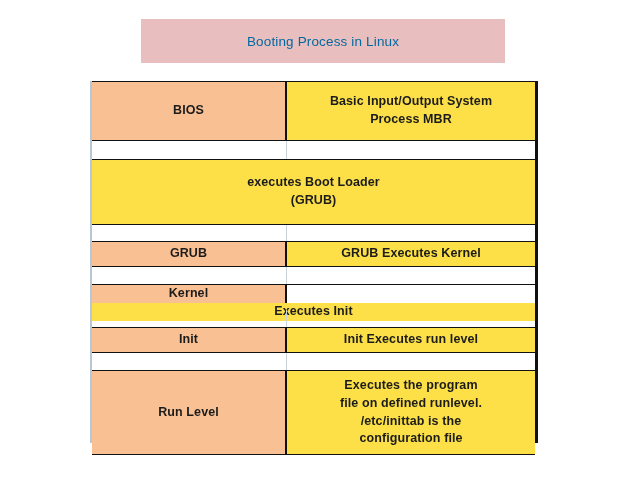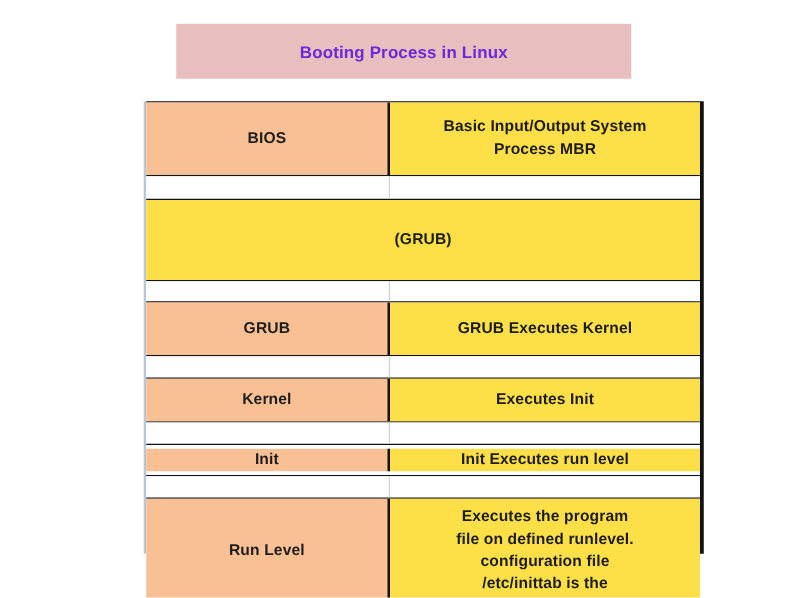--- a/index.html
+++ b/index.html
@@ -23,30 +23,30 @@
     top: 19px;
     width: 364px;
     height: 44px;
     background: #e9bebe;
     display: flex;
     align-items: center;
     justify-content: center;
   }
   #title-banner .title-text {
     font-size: 13.5px;
-    font-weight: 700;
-    color: #6d28d9;
+    font-weight: 400;
+    color: #0369a1;
     letter-spacing: 0.15px;
     white-space: nowrap;
   }
 
   
   #boot-table {
     position: absolute;
-    left: 115px;
+    left: 90px;
     top: 81px;
     width: 448px;
     height: 362px;
     border-left: 2px solid #b9c7d4;
     border-right: 3px solid #111111;
     box-sizing: border-box;
     background: #ffffff;
   }
 
   .stage-row {
@@ -123,76 +123,77 @@
     </div>
   </div>
 
   <div class="spacer-row" style="height:18px;">
     <div class="sp-left"></div>
     <div class="sp-right"></div>
   </div>
 
   <div class="stage-row" style="height:66px;">
     <div class="cell-desc">
+      <span class="line">executes Boot Loader</span>
       <span class="line">(GRUB)</span>
     </div>
   </div>
 
   <div class="spacer-row" style="height:16px;">
     <div class="sp-left"></div>
     <div class="sp-right"></div>
   </div>
 
-  <div class="stage-row" style="height:44px;">
+  <div class="stage-row" style="height:26px;">
     <div class="cell-stage">
       <span class="label">GRUB</span>
     </div>
     <div class="cell-desc">
       <span class="line">GRUB Executes Kernel</span>
     </div>
   </div>
 
   <div class="spacer-row" style="height:17px;">
     <div class="sp-left"></div>
     <div class="sp-right"></div>
   </div>
 
-  <div class="stage-row" style="height:36px;">
+  <div class="stage-row" style="height:26px;flex-direction:column;">
     <div class="cell-stage">
       <span class="label">Kernel</span>
     </div>
     <div class="cell-desc">
       <span class="line">Executes Init</span>
     </div>
   </div>
 
   <div class="spacer-row" style="height:17px;">
     <div class="sp-left"></div>
     <div class="sp-right"></div>
   </div>
 
-  <div class="stage-row" style="height:26px;align-items:center;">
+  <div class="stage-row" style="height:26px;">
     <div class="cell-stage">
       <span class="label">Init</span>
     </div>
     <div class="cell-desc">
       <span class="line">Init Executes run level</span>
     </div>
   </div>
 
   <div class="spacer-row" style="height:17px;">
     <div class="sp-left"></div>
     <div class="sp-right"></div>
   </div>
 
   <div class="stage-row" style="height:85px;">
     <div class="cell-stage">
       <span class="label">Run Level</span>
     </div>
     <div class="cell-desc">
       <span class="line">Executes the program</span>
       <span class="line">file on defined runlevel.</span>
+      <span class="line">/etc/inittab is the</span>
       <span class="line">configuration file</span>
-      <span class="line">/etc/inittab is the</span>
     </div>
   </div>
 
 </div>
 
 </body></html>

